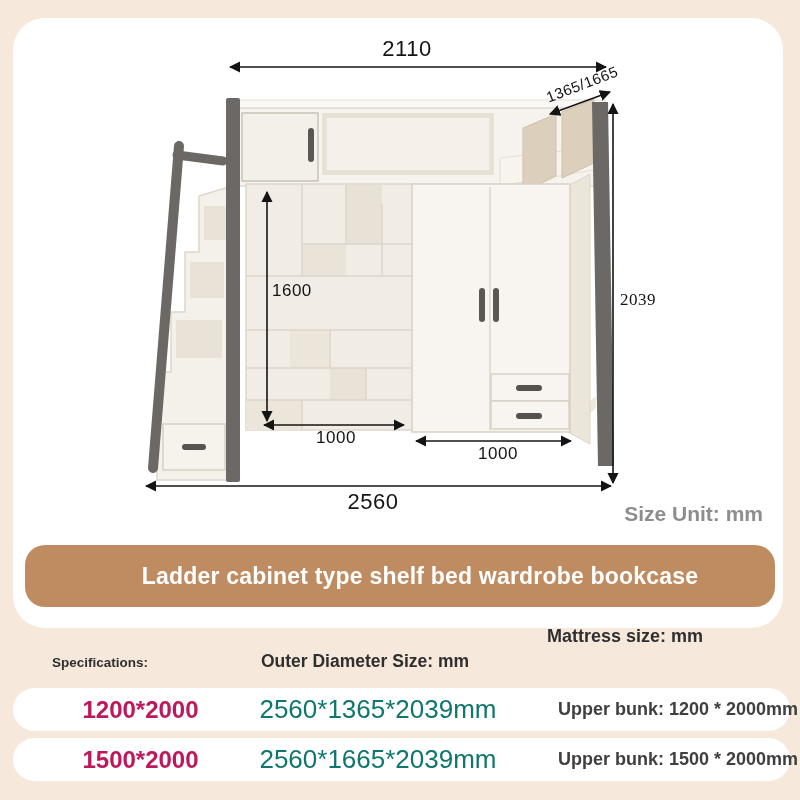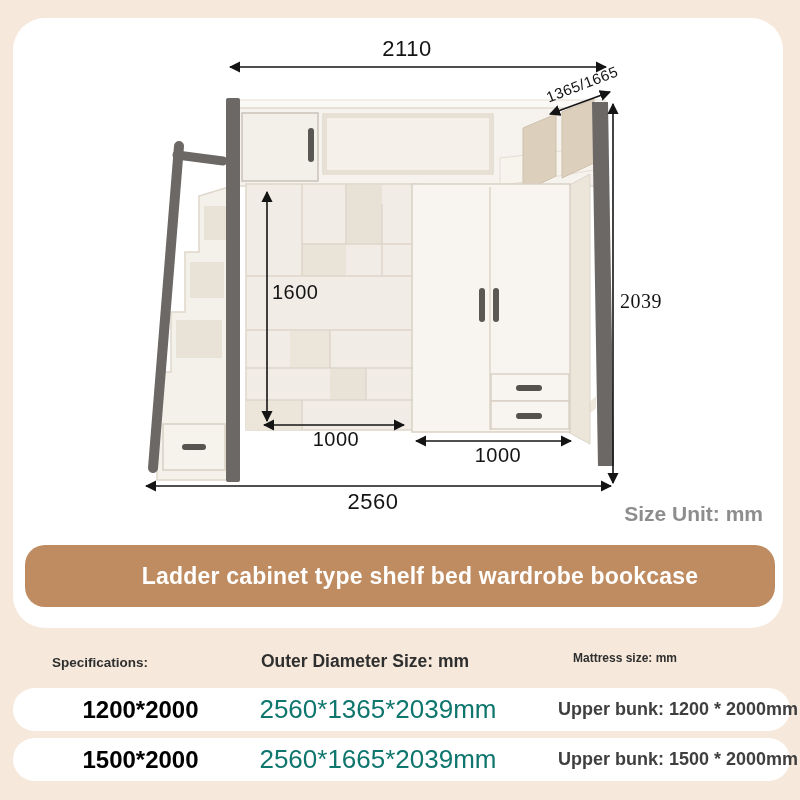--- a/index.html
+++ b/index.html
@@ -7,21 +7,21 @@
     width:800px;height:800px;position:relative;overflow:hidden;
     background:#f6e9db;
     font-family:"Liberation Sans", sans-serif;
   }
   .panel{
     position:absolute;left:13px;top:18px;width:770px;height:610px;
     background:#ffffff;border-radius:32px;
   }
   .diagram-svg{position:absolute;left:0;top:0;width:800px;height:540px;}
   .dim{
-    position:absolute;color:#141414;font-size:20px;letter-spacing:0.5px;
+    position:absolute;color:#141414;font-size:17px;letter-spacing:0.5px;
     white-space:nowrap;
   }
   .dim.center{transform:translateX(-50%);}
   .dim-2110{left:407px;top:36px;font-size:22px;}
   .dim-depth{left:582px;top:84px;font-size:15px;transform:translate(-50%,-50%) rotate(-21deg);}
   .dim-2039{left:620px;top:290px;font-family:Liberation Serif, serif;}
   .dim-1600{left:272px;top:281px;}
   .dim-1000l{left:336px;top:428px;}
   .dim-1000r{left:498px;top:444px;}
   .dim-2560{left:373px;top:489px;font-size:22px;}
@@ -35,29 +35,29 @@
     display:flex;align-items:center;justify-content:center;
   }
   .banner-title{
     color:#ffffff;font-size:23px;font-weight:700;letter-spacing:0.2px;
     white-space:nowrap;
     margin-left:40px;
   }
   .th{position:absolute;color:#2f2f2f;font-weight:700;white-space:nowrap;}
   .th-spec{left:52px;top:655px;font-size:13.5px;}
   .th-outer{left:230px;width:270px;top:651px;font-size:17.5px;text-align:center;}
-  .th-mattress{left:510px;width:230px;top:651px;font-size:12px;text-align:center;}
+  .th-mattress{left:510px;width:230px;top:626px;font-size:18px;text-align:center;}
   .row{
     position:absolute;left:13px;width:777px;height:43px;
     background:#ffffff;border-radius:22px;
   }
   .row-1{top:688px;}
   .row-2{top:738px;}
   .cell{position:absolute;top:0;line-height:43px;text-align:center;white-space:nowrap;}
-  .c1{left:45px;width:165px;color:#000000;font-size:24px;font-weight:700;}
+  .c1{left:45px;width:165px;color:#be185d;font-size:24px;font-weight:700;}
   .c2{left:240px;width:250px;color:#0f766e;font-size:26px;}
   .c3{left:540px;width:250px;color:#3f3f3f;font-size:18px;font-weight:700;}
 </style>
 </head>
 <body>
 
 <div class="panel"></div>
 
 <svg class="diagram-svg" viewBox="0 0 800 540">
   <defs>

